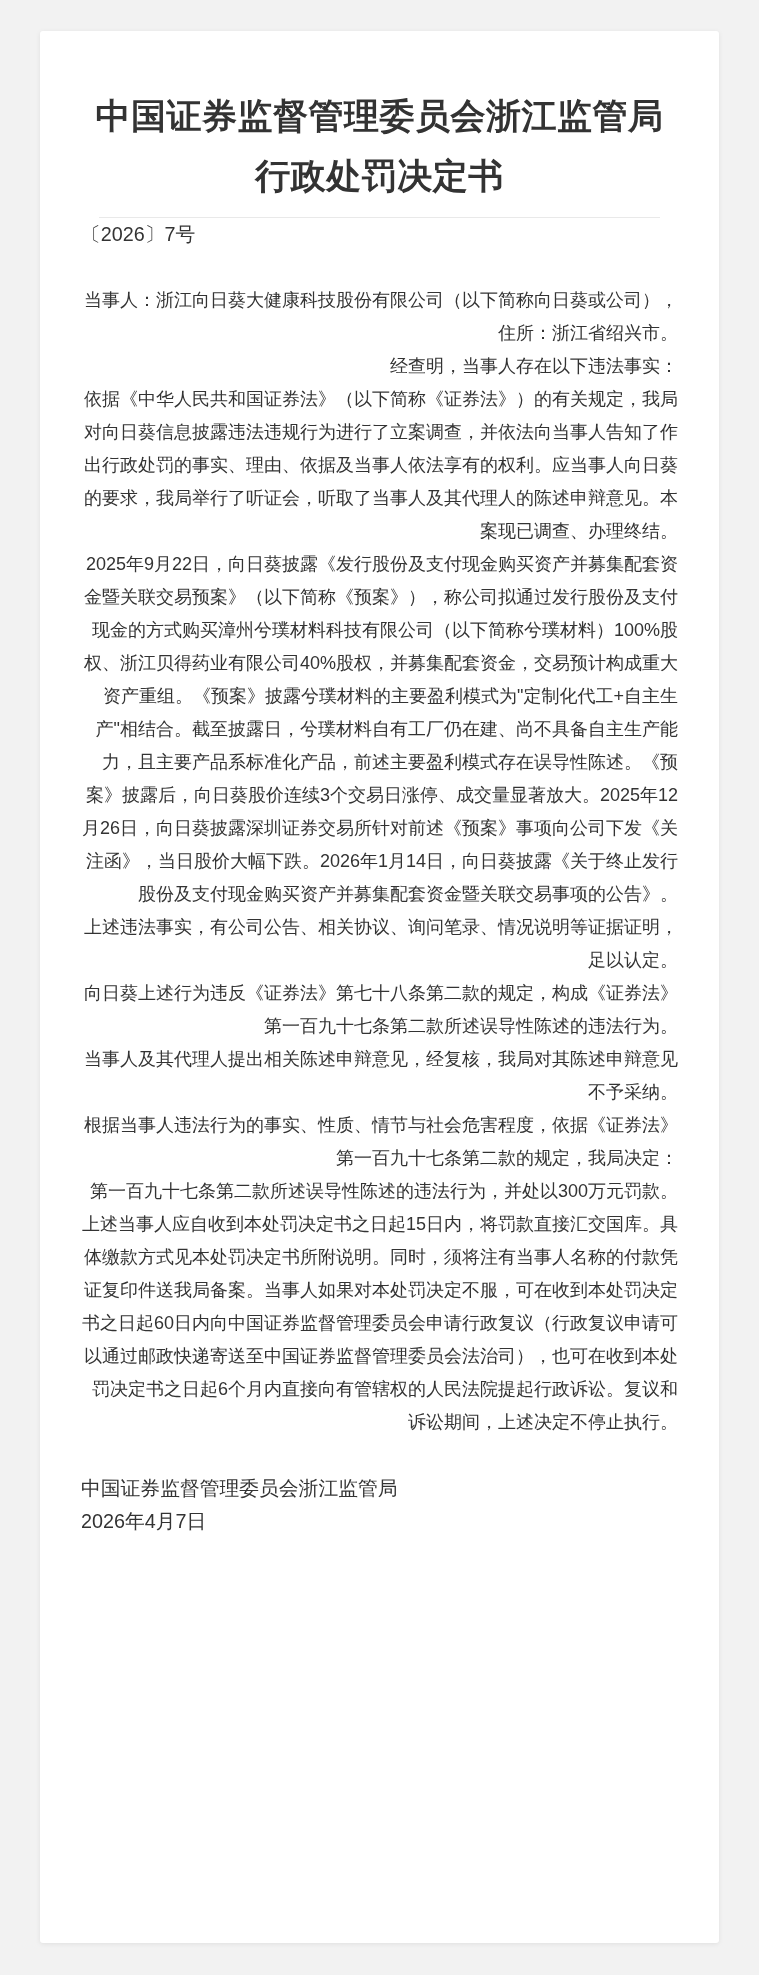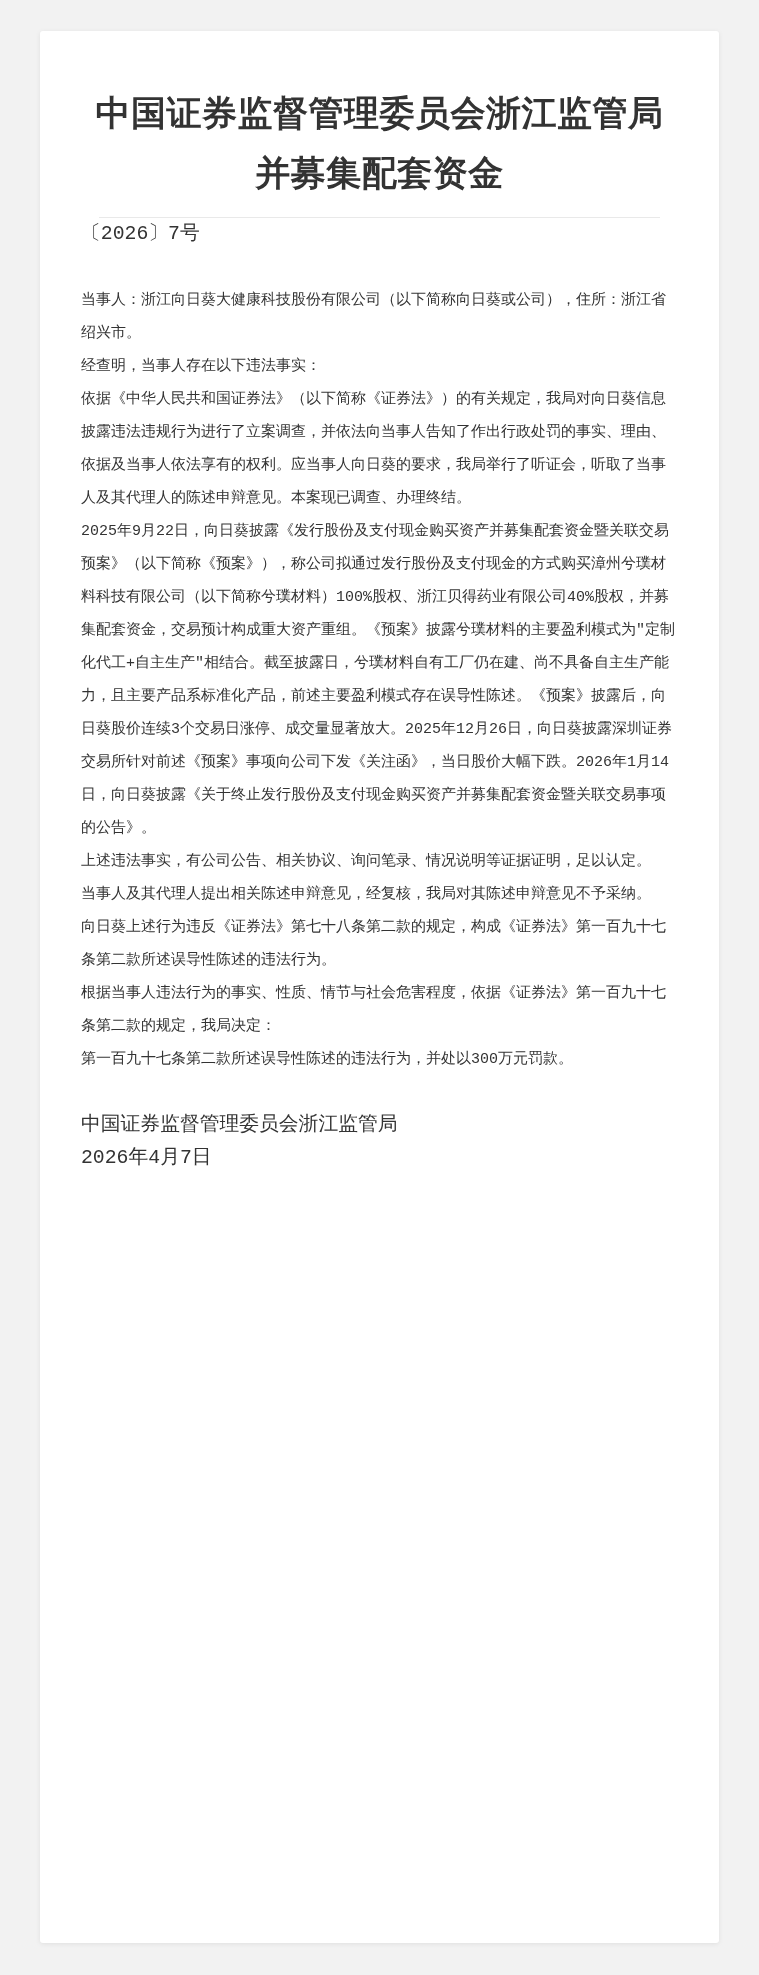--- a/index.html
+++ b/index.html
@@ -21,21 +21,20 @@
     position:absolute;
     left:40px;
     top:31px;
     width:679px;
     height:1912px;
     background:var(--card);
     border-radius:3px;
     box-shadow:0 1px 5px rgba(0,0,0,0.08);
     box-sizing:border-box;
     padding:55px 41px 0 41px;
-    font-family:Liberation Mono, monospace;
   }
   .doc-title{
     font-size:35px;
     line-height:60px;
     font-weight:700;
     color:var(--ink);
     text-align:center;
     letter-spacing:0.5px;
   }
   .title-divider{
@@ -47,58 +46,59 @@
   .doc-number{
     font-size:19.8px;
     line-height:33px;
     color:var(--ink);
   }
   .spacer-line{
     height:33px;
   }
   .body-text p{
     margin:0;
-    font-size:15px;
+    font-size:18px;
     line-height:33px;
     color:var(--ink);
-    text-align:left;
+    text-align:right;
     word-break:break-all;
   }
   .signature-block div{
     font-size:19.8px;
     line-height:33px;
     color:var(--ink);
   }
 </style>
 </head>
 <body>
 
 <div class="card">
 
   <div class="doc-title">
     <div>中国证券监督管理委员会浙江监管局</div>
-    <div>并募集配套资金</div>
+    <div>行政处罚决定书</div>
   </div>
 
   <hr class="title-divider">
 
   <div class="doc-number">〔2026〕7号</div>
 
   <div class="spacer-line"></div>
 
   <div class="body-text">
     <p>当事人：浙江向日葵大健康科技股份有限公司（以下简称向日葵或公司），住所：浙江省绍兴市。</p>
     <p>经查明，当事人存在以下违法事实：</p>
     <p>依据《中华人民共和国证券法》（以下简称《证券法》）的有关规定，我局对向日葵信息披露违法违规行为进行了立案调查，并依法向当事人告知了作出行政处罚的事实、理由、依据及当事人依法享有的权利。应当事人向日葵的要求，我局举行了听证会，听取了当事人及其代理人的陈述申辩意见。本案现已调查、办理终结。</p>
     <p>2025年9月22日，向日葵披露《发行股份及支付现金购买资产并募集配套资金暨关联交易预案》（以下简称《预案》），称公司拟通过发行股份及支付现金的方式购买漳州兮璞材料科技有限公司（以下简称兮璞材料）100%股权、浙江贝得药业有限公司40%股权，并募集配套资金，交易预计构成重大资产重组。《预案》披露兮璞材料的主要盈利模式为"定制化代工+自主生产"相结合。截至披露日，兮璞材料自有工厂仍在建、尚不具备自主生产能力，且主要产品系标准化产品，前述主要盈利模式存在误导性陈述。《预案》披露后，向日葵股价连续3个交易日涨停、成交量显著放大。2025年12月26日，向日葵披露深圳证券交易所针对前述《预案》事项向公司下发《关注函》，当日股价大幅下跌。2026年1月14日，向日葵披露《关于终止发行股份及支付现金购买资产并募集配套资金暨关联交易事项的公告》。</p>
     <p>上述违法事实，有公司公告、相关协议、询问笔录、情况说明等证据证明，足以认定。</p>
+    <p>向日葵上述行为违反《证券法》第七十八条第二款的规定，构成《证券法》第一百九十七条第二款所述误导性陈述的违法行为。</p>
     <p>当事人及其代理人提出相关陈述申辩意见，经复核，我局对其陈述申辩意见不予采纳。</p>
-    <p>向日葵上述行为违反《证券法》第七十八条第二款的规定，构成《证券法》第一百九十七条第二款所述误导性陈述的违法行为。</p>
     <p>根据当事人违法行为的事实、性质、情节与社会危害程度，依据《证券法》第一百九十七条第二款的规定，我局决定：</p>
     <p>第一百九十七条第二款所述误导性陈述的违法行为，并处以300万元罚款。</p>
+    <p>上述当事人应自收到本处罚决定书之日起15日内，将罚款直接汇交国库。具体缴款方式见本处罚决定书所附说明。同时，须将注有当事人名称的付款凭证复印件送我局备案。当事人如果对本处罚决定不服，可在收到本处罚决定书之日起60日内向中国证券监督管理委员会申请行政复议（行政复议申请可以通过邮政快递寄送至中国证券监督管理委员会法治司），也可在收到本处罚决定书之日起6个月内直接向有管辖权的人民法院提起行政诉讼。复议和诉讼期间，上述决定不停止执行。</p>
   </div>
 
   <div class="spacer-line"></div>
 
   <div class="signature-block">
     <div>中国证券监督管理委员会浙江监管局</div>
     <div>2026年4月7日</div>
   </div>
 
 </div>

